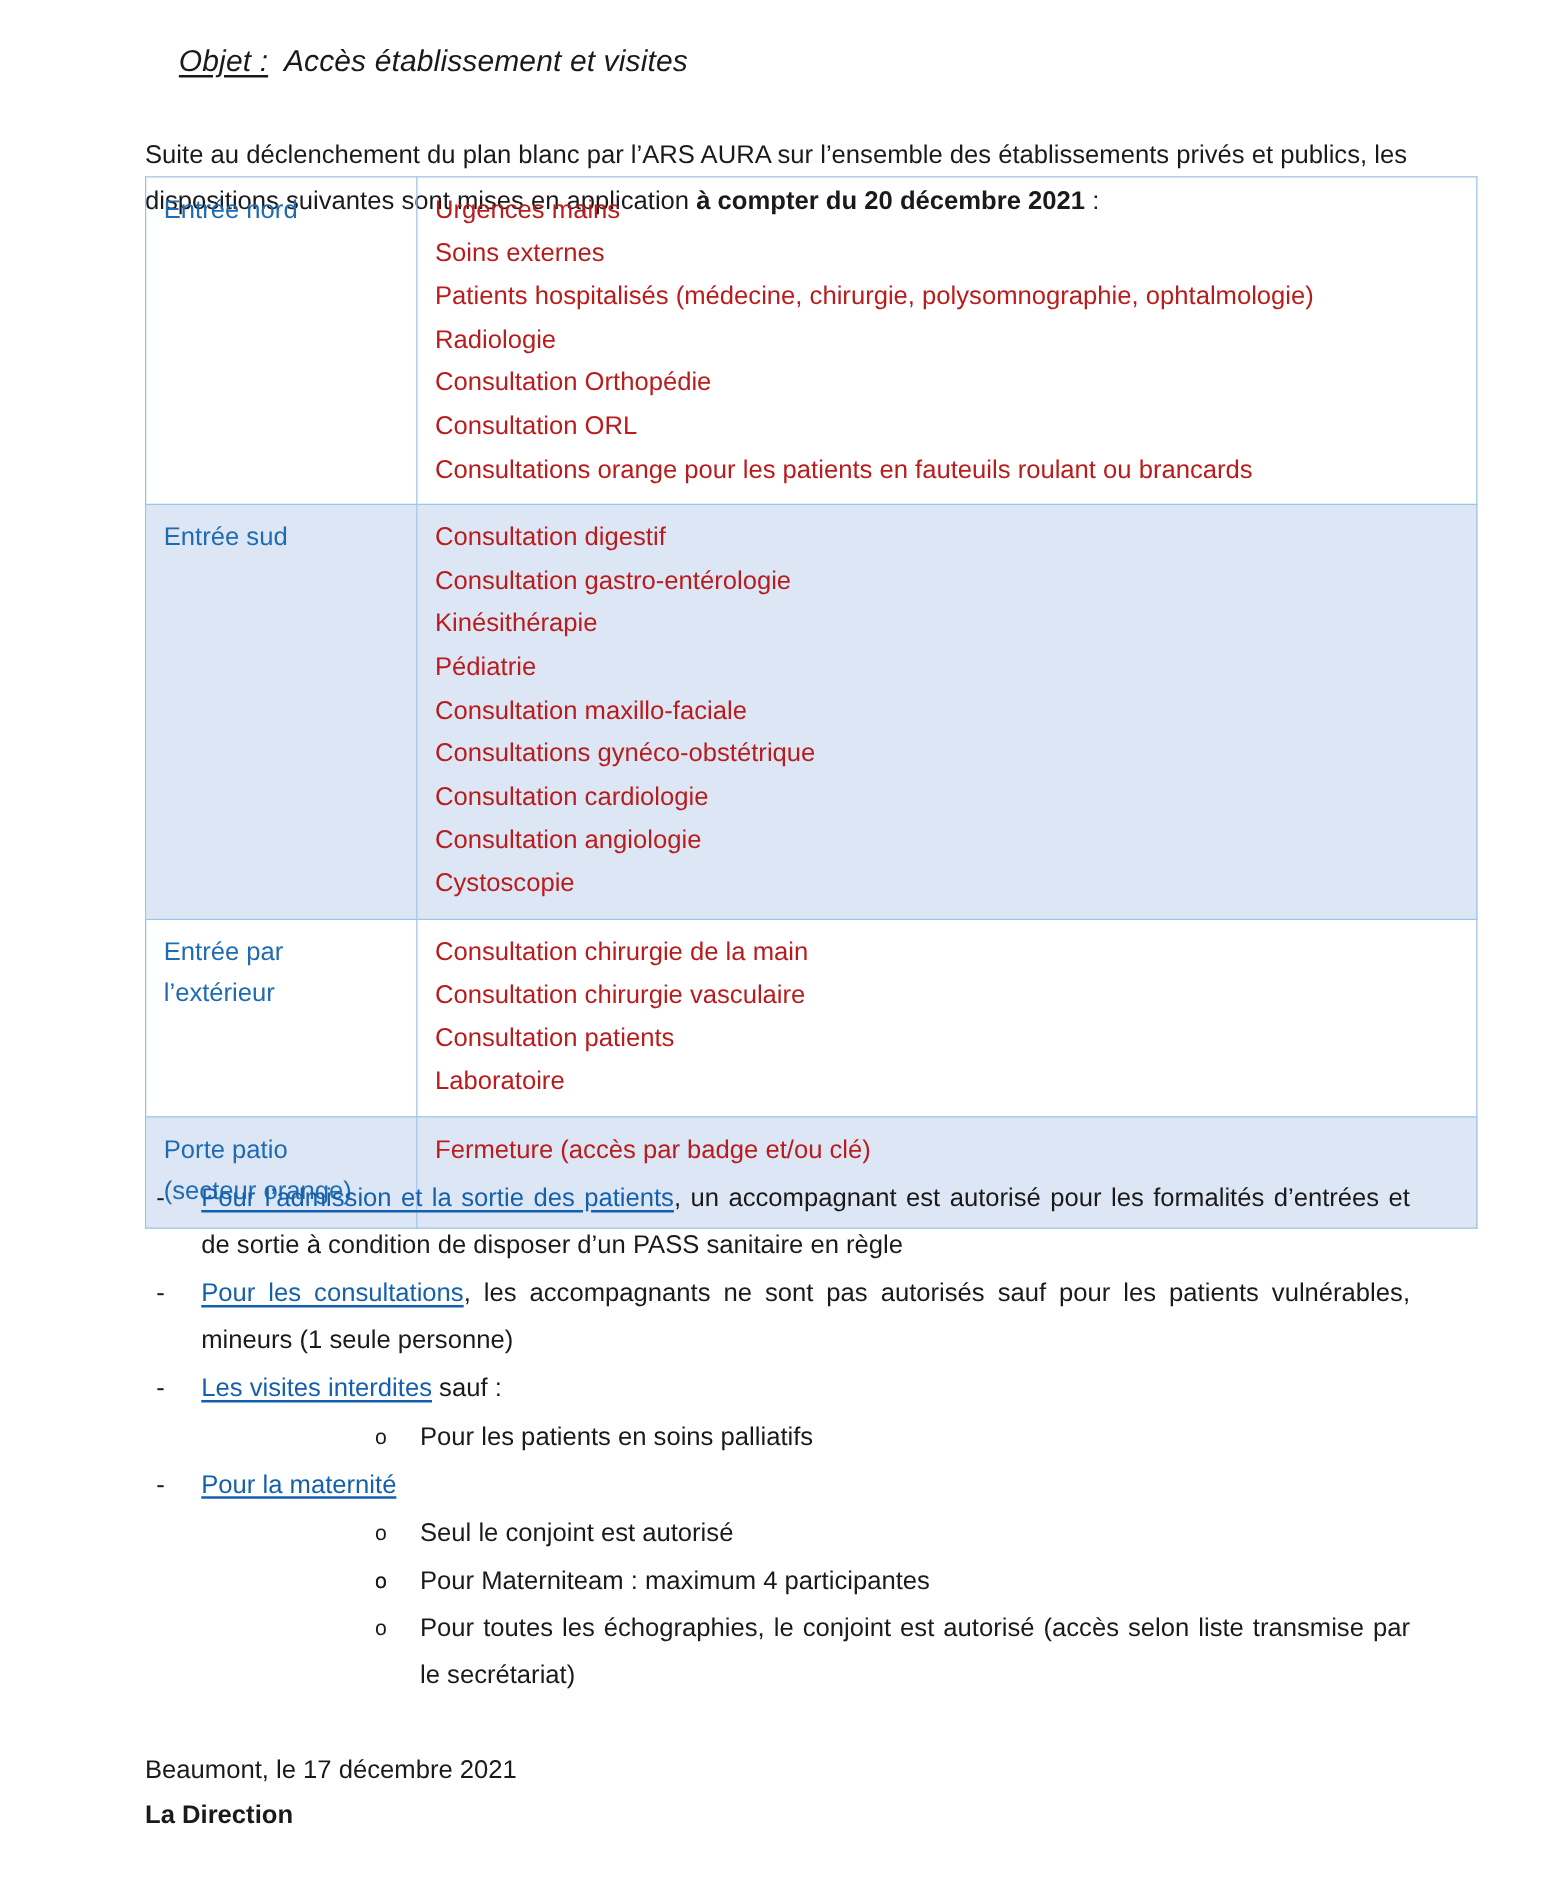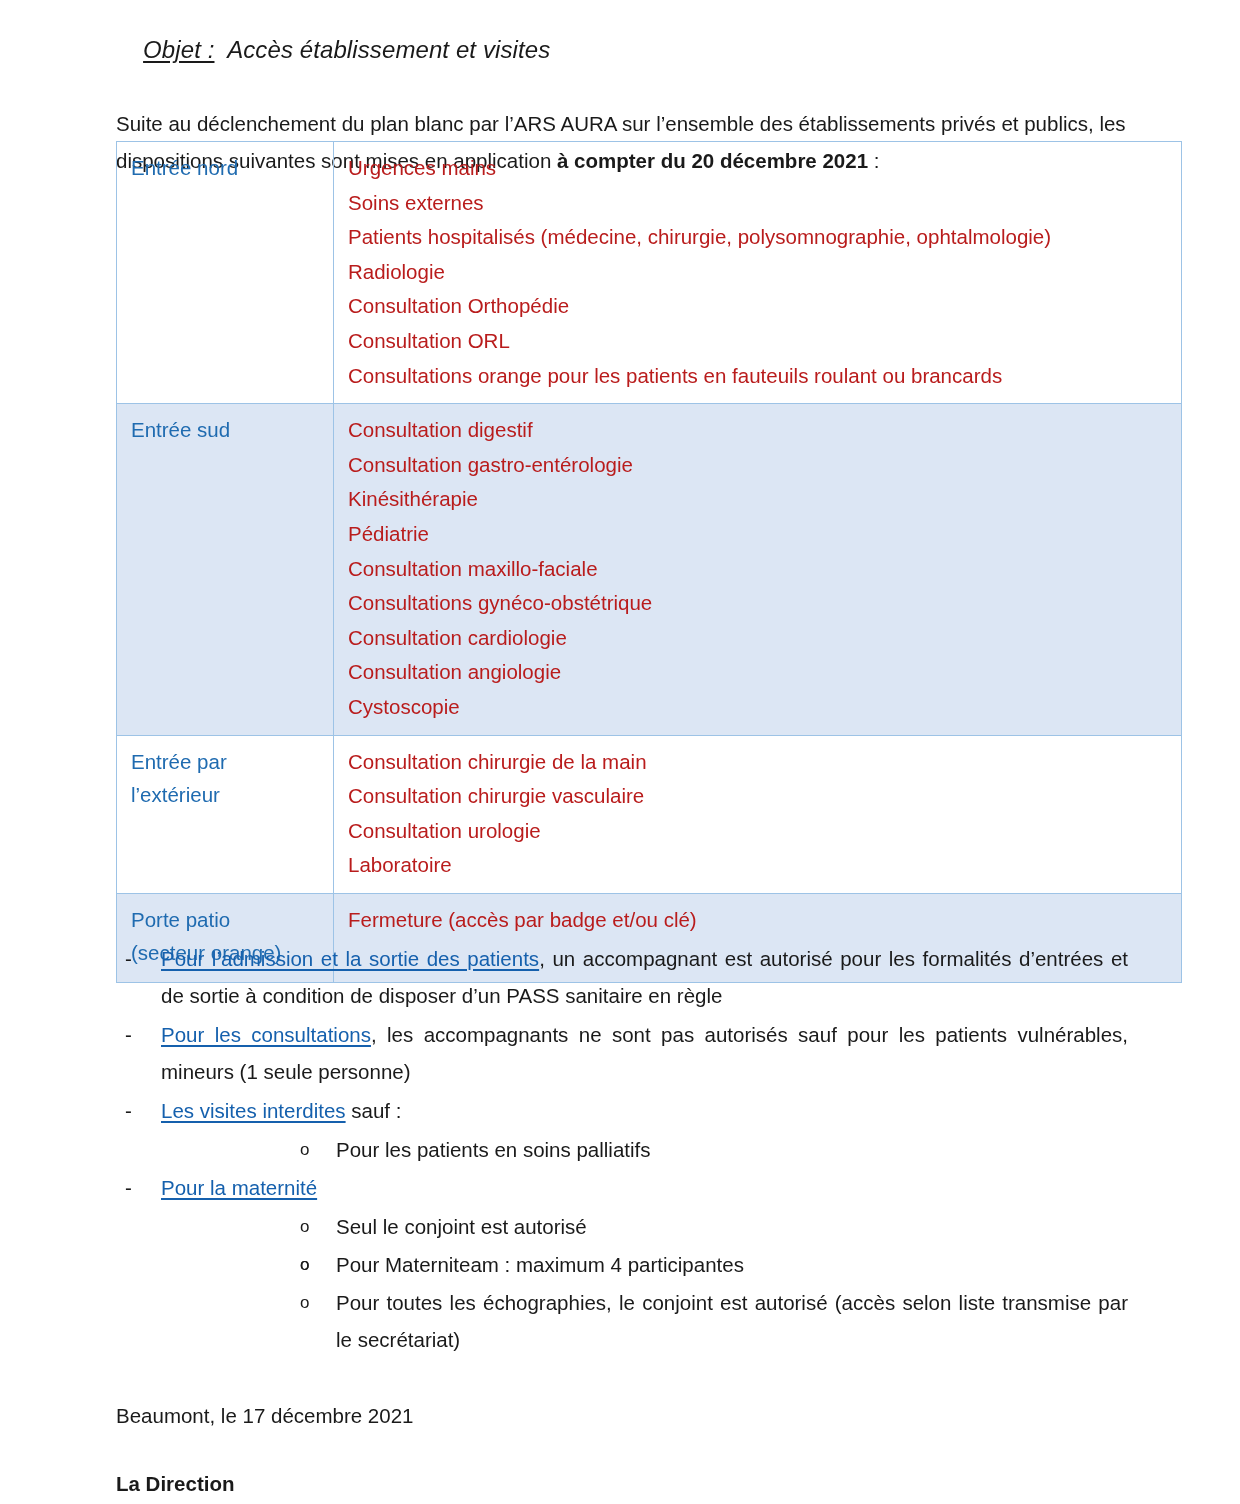--- a/index.html
+++ b/index.html
@@ -124,21 +124,21 @@
   }
 
   
   .signature {
     position: absolute;
     left: 116px;
     top: 1398px;
     font-size: 20.5px;
     line-height: 36px;
   }
-  .signature .role { font-weight: bold; margin-top: 32px; }
+  .signature .role { font-weight: bold; }
 </style>
 </head>
 <body>
 
 <div class="page">
 
   <div class="objet-line">
     <span class="objet-label">Objet :</span><span>  </span><span class="objet-value">Accès établissement et visites</span>
   </div>
 
@@ -173,21 +173,21 @@
           </td>
         </tr>
         <tr>
           <td class="col-label">
             <div>Entrée par</div>
             <div>l’extérieur</div>
           </td>
           <td class="col-items">
             <div>Consultation chirurgie de la main</div>
             <div>Consultation chirurgie vasculaire</div>
-            <div>Consultation urologie</div>
+            <div>Consultation patients</div>
             <div>Laboratoire</div>
           </td>
         </tr>
         <tr class="row-shaded">
           <td class="col-label">
             <div>Porte patio</div>
             <div>(secteur orange)</div>
           </td>
           <td class="col-items">
             <div>Fermeture (accès par badge et/ou clé)</div>

